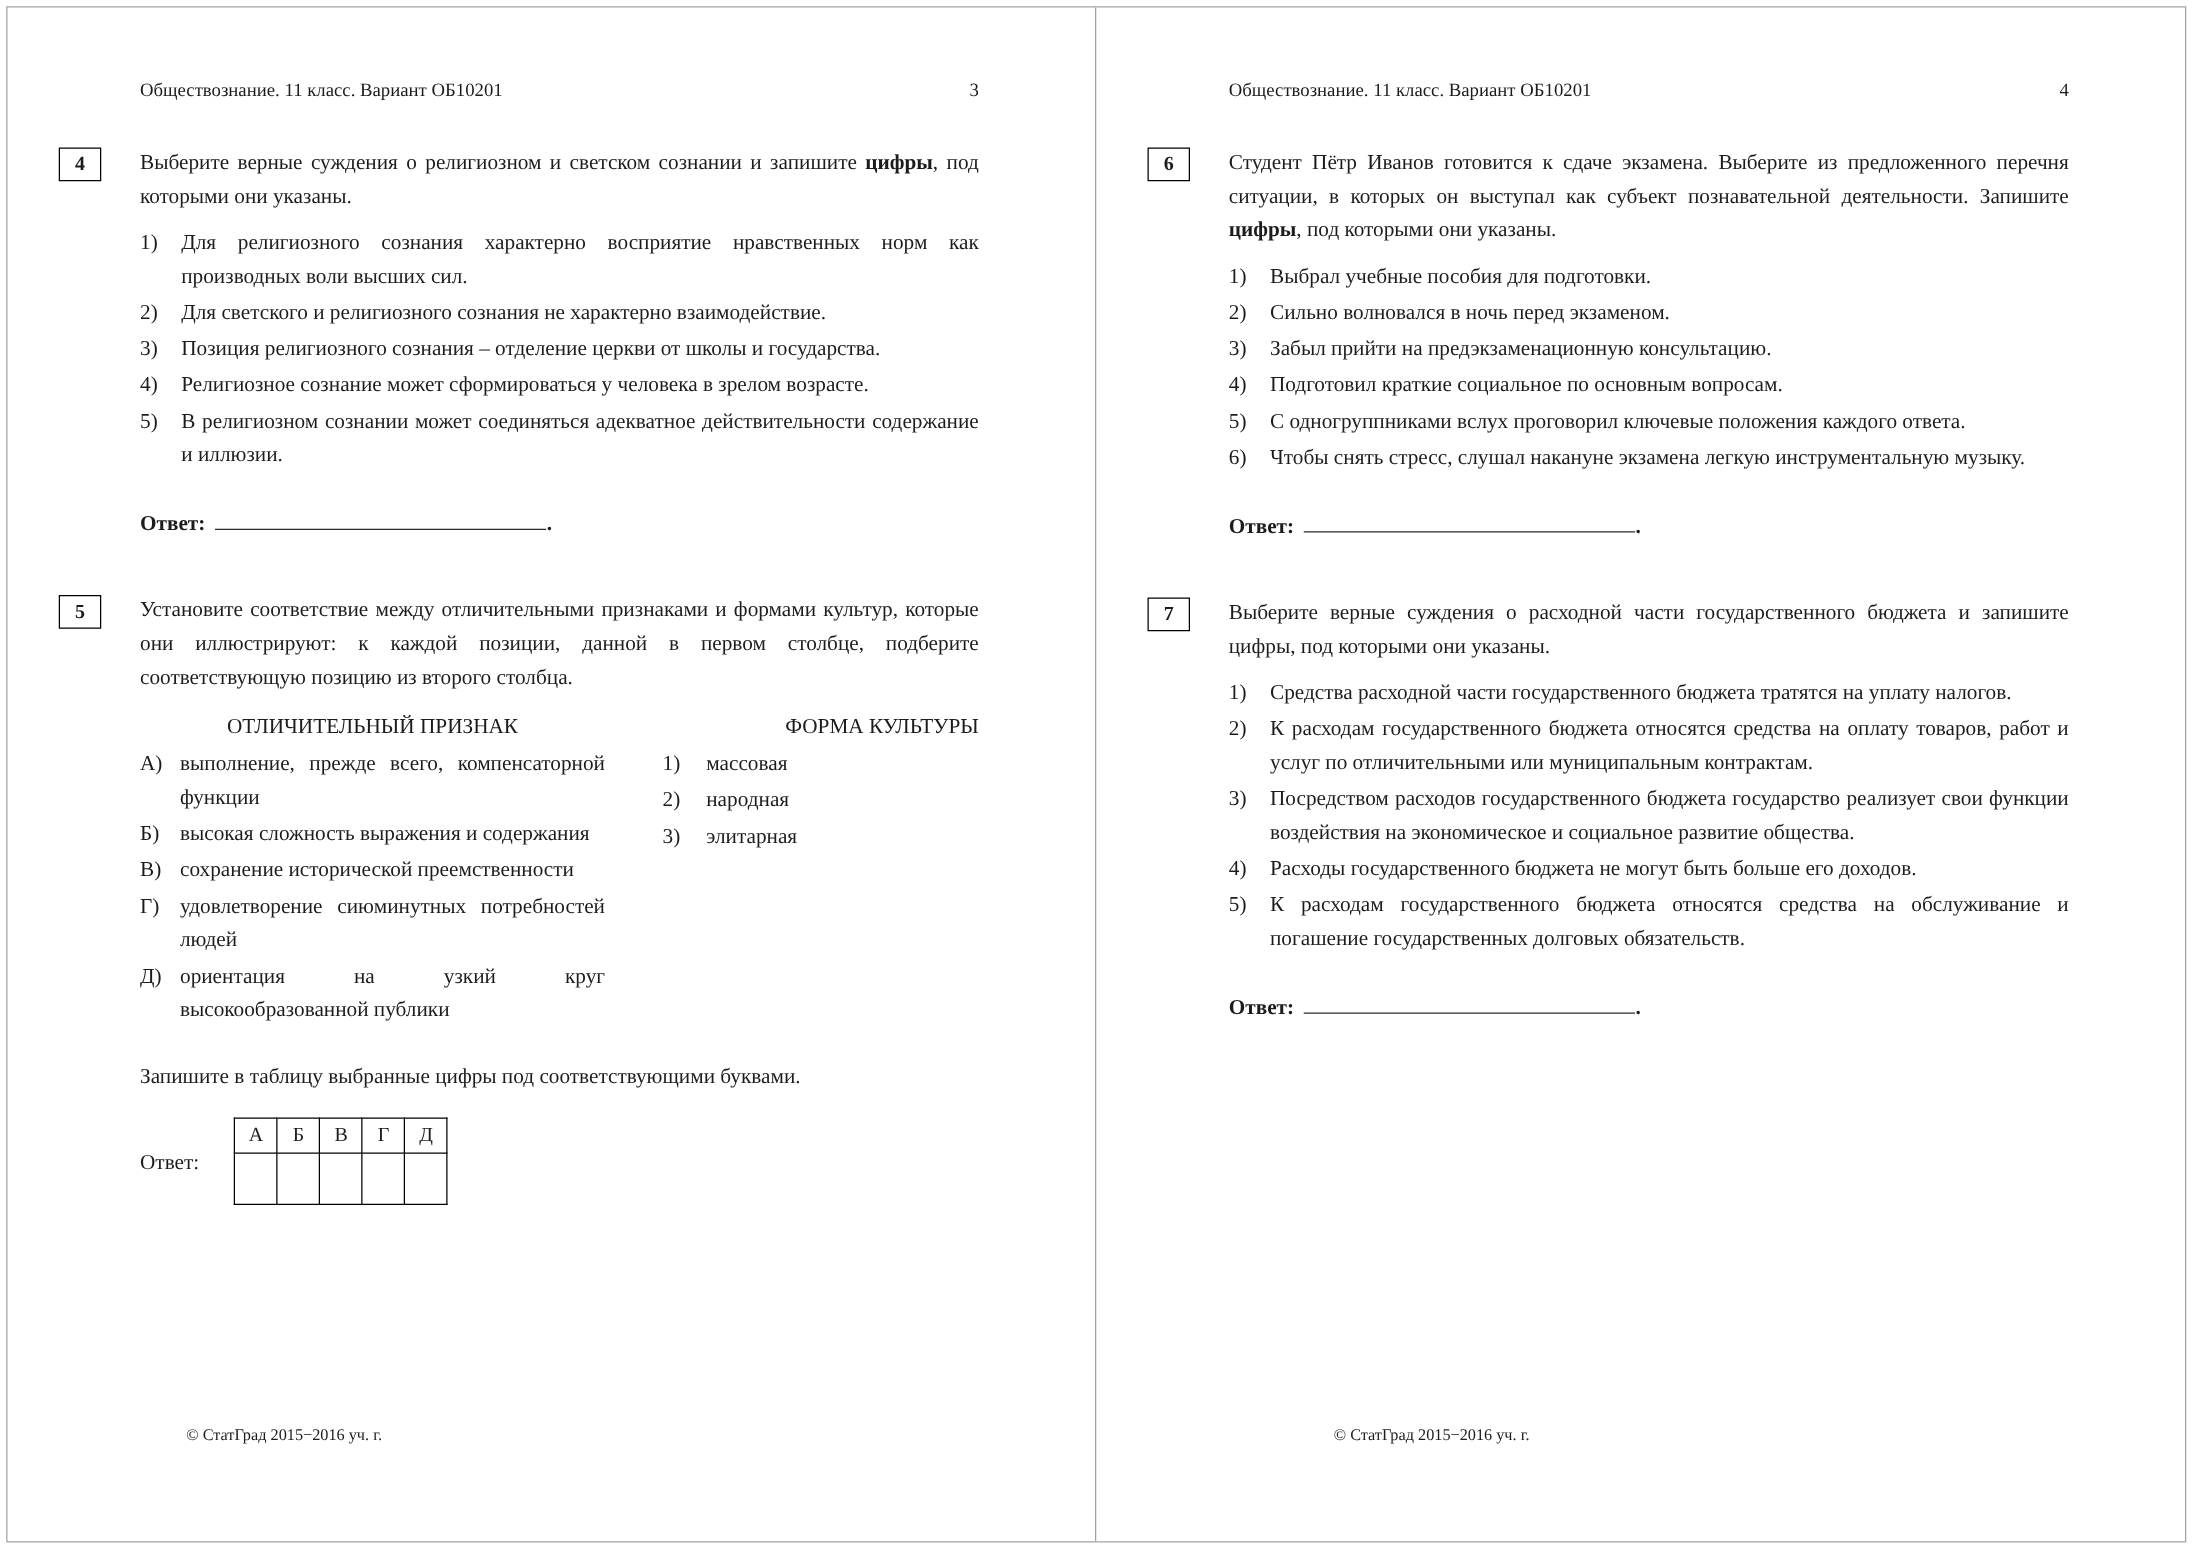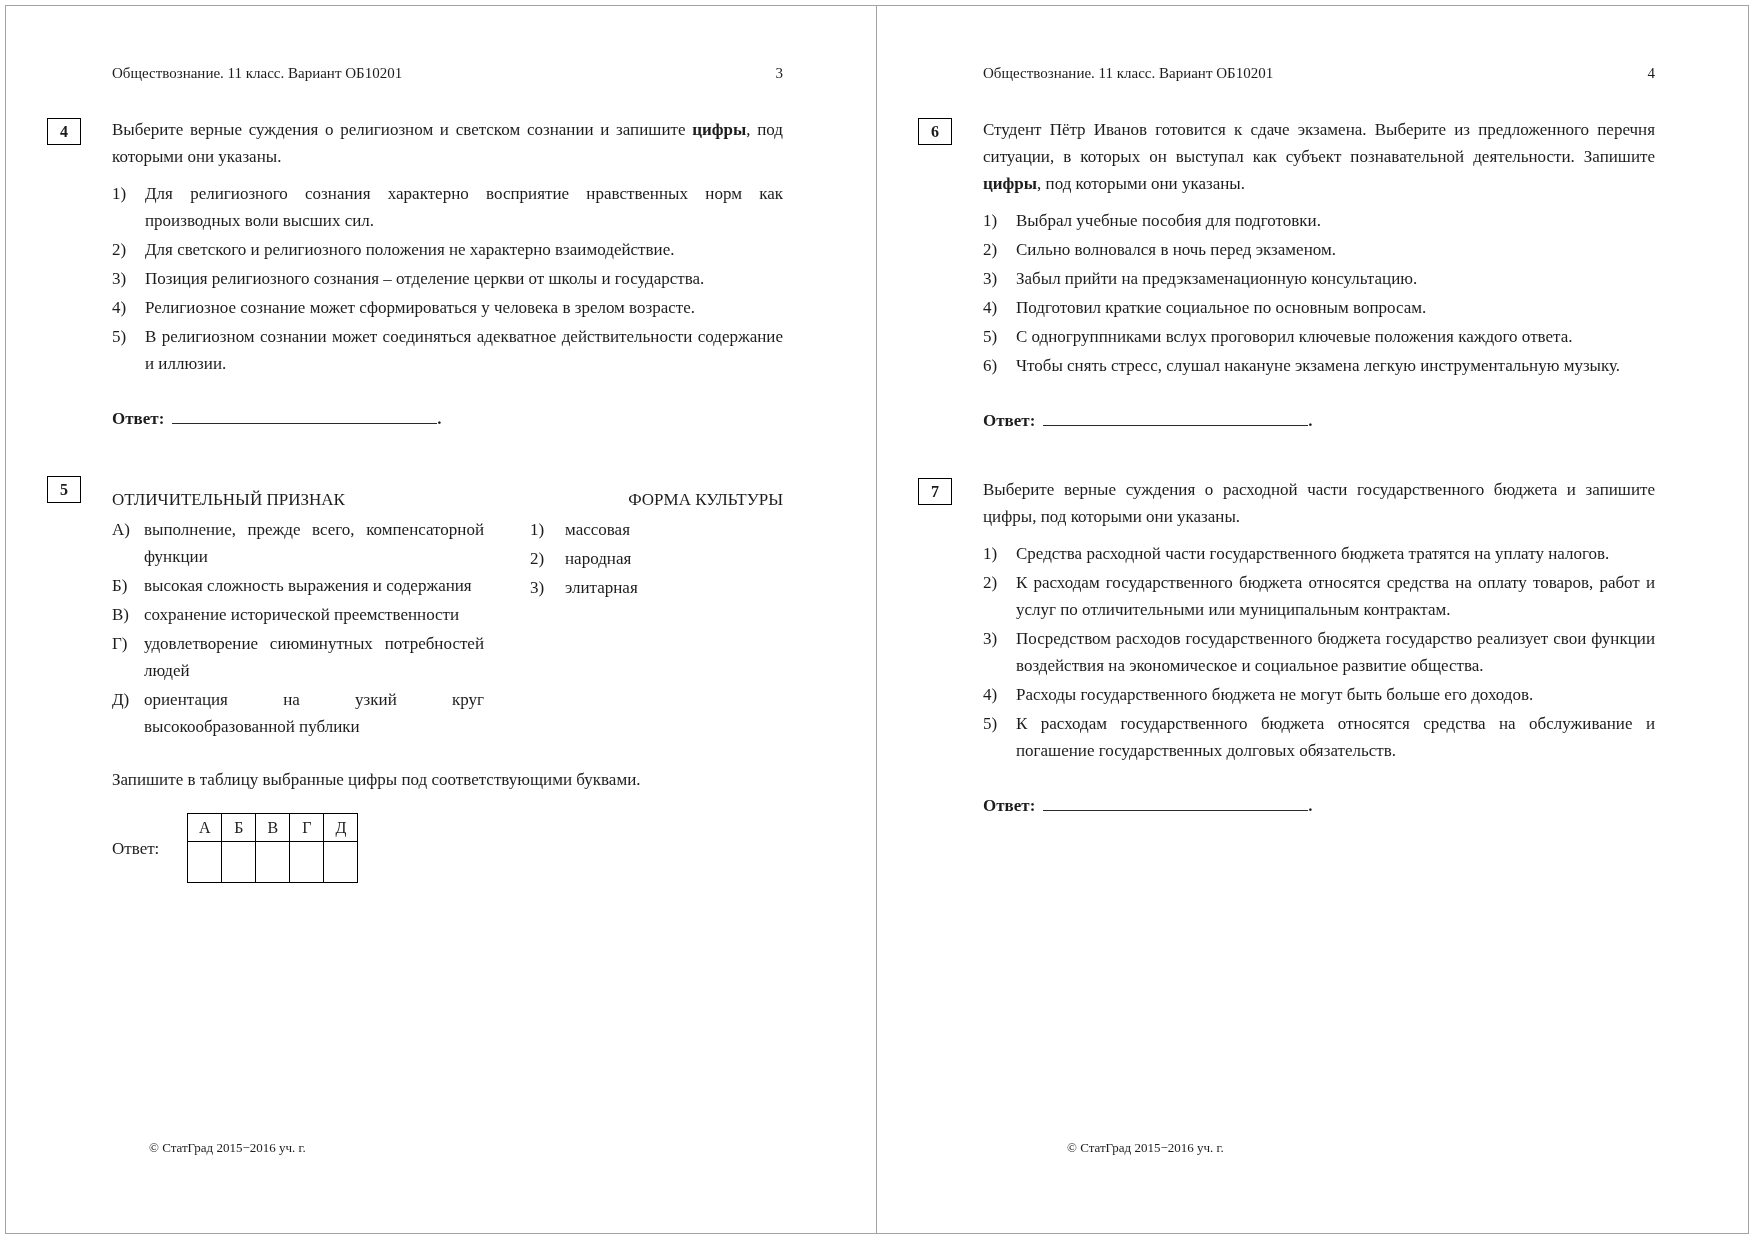--- a/index.html
+++ b/index.html
@@ -46,21 +46,21 @@
 
   .answer-line { margin-top:28px;font-weight:bold; }
   .blank {
     display:inline-block; width:265px; height:1em;
     border-bottom:1px solid #2a2a2a; margin-left:8px;
   }
 
   
   .match { margin-top:12px; }
   .match-headers { display:flex; margin-bottom:3px; }
-  .match-headers .mh-left  { width:372px; }
+  .match-headers .mh-left  { width:372px; text-align:center; }
   .match-headers .mh-right { flex:1; margin-left:46px; text-align:right; }
   .match-cols { display:flex; align-items:flex-start; }
   .match-left  { width:372px; }
   .match-left  .num-item .marker { width:32px; }
   .match-right { flex:1; margin-left:46px; }
   .match-right .num-item .marker { width:35px; }
 
   .table-note { margin-top:24px; text-align:justify; }
 
   .answer-table-block { margin-top:20px; display:flex; align-items:center; }
@@ -97,21 +97,21 @@
         <div class="qnum-box">4</div>
         <div class="qbody">
           <p class="intro"><span>Выберите верные суждения о религиозном и светском сознании и запишите </span><b>цифры</b><span>, под которыми они указаны.</span></p>
           <div class="item-list">
             <div class="num-item">
               <span class="marker">1)</span>
               <span class="text">Для религиозного сознания характерно восприятие нравственных норм как производных воли высших сил.</span>
             </div>
             <div class="num-item">
               <span class="marker">2)</span>
-              <span class="text">Для светского и религиозного положения не характерно взаимодействие.</span>
+              <span class="text">Для светского и религиозного сознания не характерно взаимодействие.</span>
             </div>
             <div class="num-item">
               <span class="marker">3)</span>
               <span class="text">Позиция религиозного сознания – отделение церкви от школы и государства.</span>
             </div>
             <div class="num-item">
               <span class="marker">4)</span>
               <span class="text">Религиозное сознание может сформироваться у человека в зрелом возрасте.</span>
             </div>
             <div class="num-item">
@@ -121,20 +121,21 @@
           </div>
           <div class="answer-line">
             <span>Ответ:</span><span class="blank"></span><span>.</span>
           </div>
         </div>
       </section>
 
       <section class="question">
         <div class="qnum-box">5</div>
         <div class="qbody">
+          <p class="intro">Установите соответствие между отличительными признаками и формами культур, которые они иллюстрируют: к каждой позиции, данной в первом столбце, подберите соответствующую позицию из второго столбца.</p>
 
           <div class="match">
             <div class="match-headers">
               <span class="mh-left">ОТЛИЧИТЕЛЬНЫЙ ПРИЗНАК</span>
               <span class="mh-right">ФОРМА КУЛЬТУРЫ</span>
             </div>
             <div class="match-cols">
               <div class="match-left">
                 <div class="num-item">
                   <span class="marker">А)</span>

